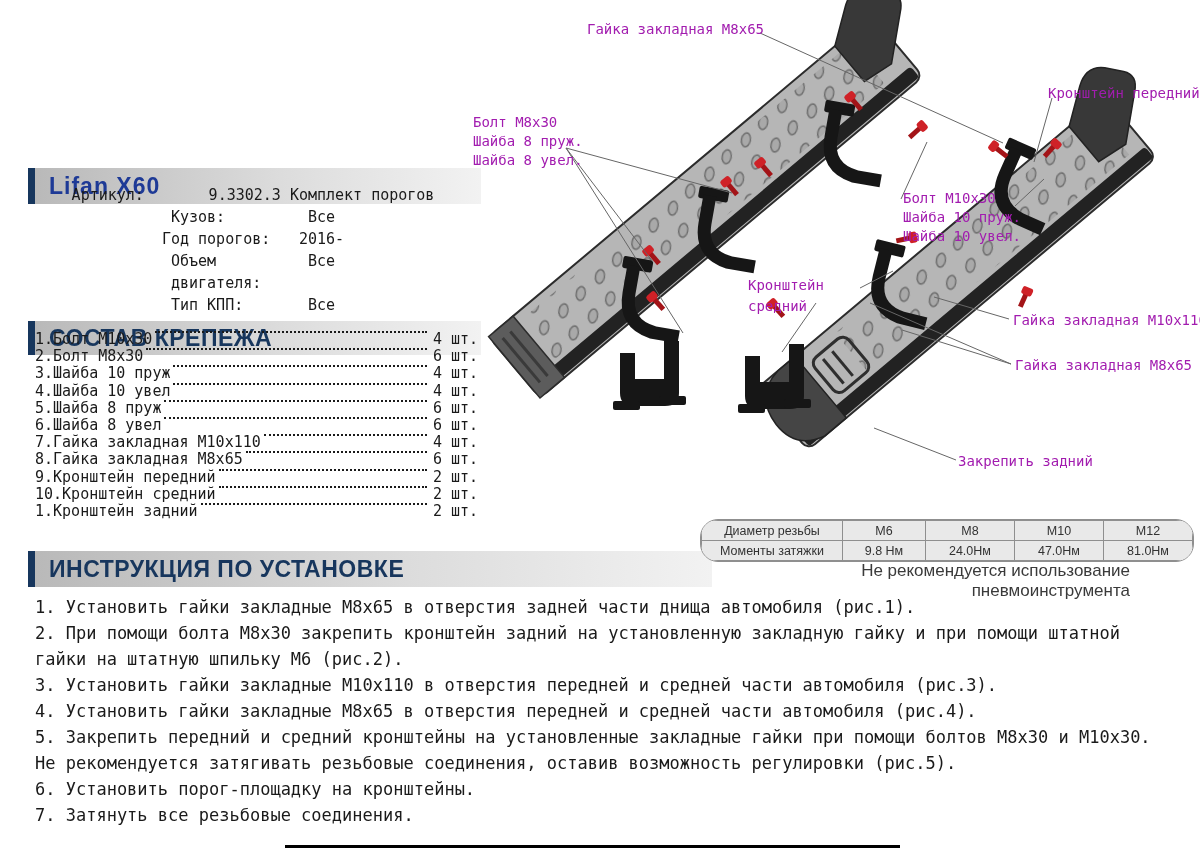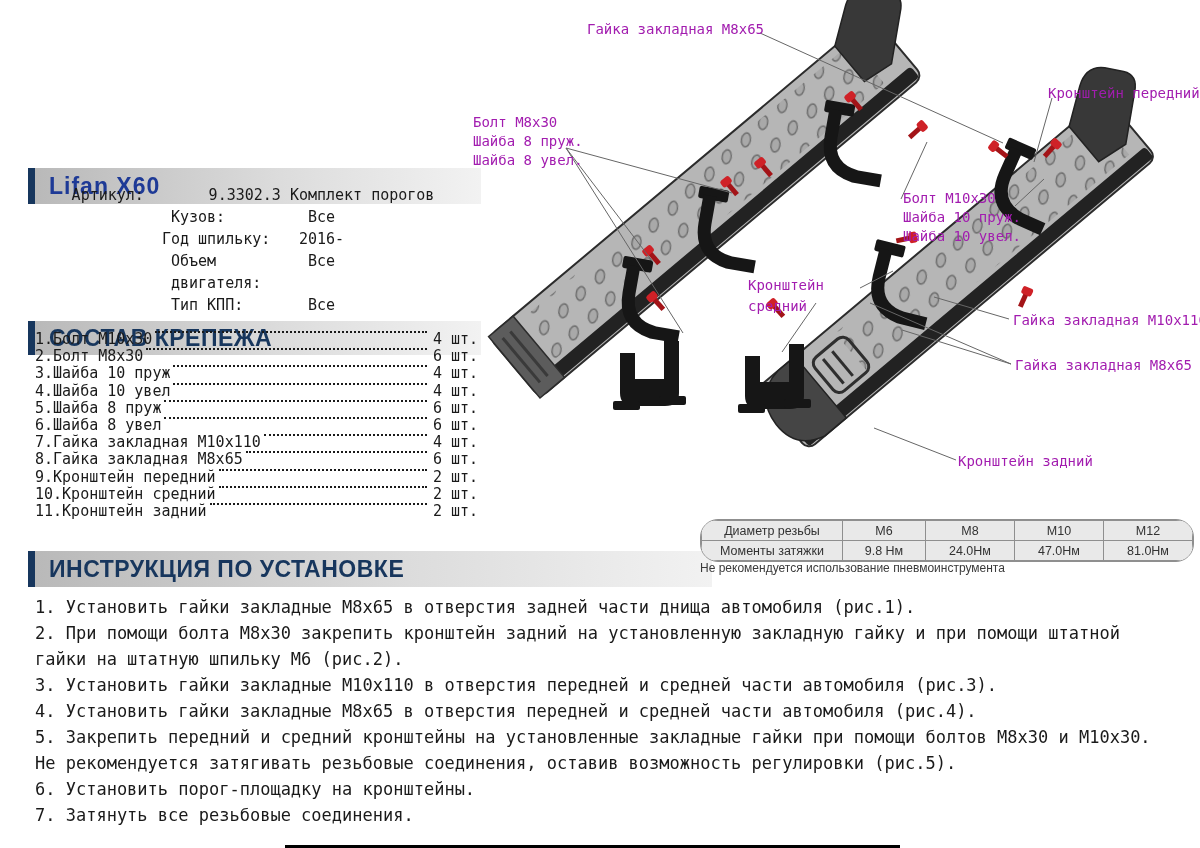--- a/index.html
+++ b/index.html
@@ -18,22 +18,22 @@
   .part-row{display:flex;align-items:flex-start;line-height:17.2px;white-space:nowrap;}
   .leader{flex:1;border-bottom:2px dotted #1a1a1a;margin:0 6px 3px 3px;min-width:12px;}
   .part-qty{flex:none;width:52px;}
   .steps{font-size:17px;line-height:26px;}
   .tq-table{border-collapse:collapse;font-family:"Liberation Sans",sans-serif;
             font-size:12.5px;color:#333;width:492px;}
   .tq-table td{border:1px solid #8f8f8f;background:#e9e9e9;text-align:center;
                padding:1px 4px;height:17px;}
   .tq-table td.tl{width:132px;}
   .tq-wrap{border-radius:18px;overflow:hidden;border:1px solid #8f8f8f;}
-  .tq-note{font-family:"Liberation Sans",sans-serif;font-size:12px;color:#3a3a3a;
-           }
+  .tq-note{font-family:"Liberation Sans",sans-serif;font-size:17px;color:#3a3a3a;
+           text-align:right;}
   .callout{font-size:14px;line-height:19px;white-space:nowrap;color:#a21caf;}
   .callout.two{line-height:21px;}
 </style>
 </head>
 <body>
 
 <div id="page">
 
   <div class="abs hbar title-bar" style="left:28px;top:140px;width:432px;height:36px;">
     <span>Lifan X60</span>
@@ -42,21 +42,21 @@
   <div class="abs" style="left:38px;top:184px;width:430px;">
     <div class="info-row">
       <span class="info-label">Артикул:</span>
       <span>9.3302.3 Комплект порогов</span>
     </div>
     <div class="info-row">
       <span class="info-label">Кузов:</span>
       <span>Все</span>
     </div>
     <div class="info-row">
-      <span class="info-label">Год шпильку:</span>
+      <span class="info-label">Год порогов:</span>
       <span>2016-</span>
     </div>
     <div class="info-row">
       <span class="info-label">Объем двигателя:</span>
       <span>Все</span>
     </div>
     <div class="info-row">
       <span class="info-label">Тип КПП:</span>
       <span>Все</span>
     </div>
@@ -111,21 +111,21 @@
         <span>9.Кронштейн передний</span>
         <span class="leader"></span>
         <span class="part-qty">2 шт.</span>
       </div>
     <div class="part-row">
         <span>10.Кронштейн средний</span>
         <span class="leader"></span>
         <span class="part-qty">2 шт.</span>
       </div>
     <div class="part-row">
-        <span>11.Кронштейн задний</span>
+        <span>1.Кронштейн задний</span>
         <span class="leader"></span>
         <span class="part-qty">2 шт.</span>
       </div>
   </div>
 
   <div class="abs hbar sec-bar" style="left:28px;top:523px;width:663px;height:36px;">
     <span>ИНСТРУКЦИЯ ПО УСТАНОВКЕ</span>
   </div>
 
   <div class="abs tq-wrap" style="left:700px;top:519px;">
@@ -261,17 +261,17 @@
 
     <div class="abs callout two" style="left:308px;top:275px;">
       <div>Кронштейн</div>
       <div>средний</div>
     </div>
 
     <div class="abs callout" style="left:573px;top:311px;">Гайка закладная М10х110</div>
 
     <div class="abs callout" style="left:575px;top:356px;">Гайка закладная М8х65</div>
 
-    <div class="abs callout" style="left:518px;top:452px;">Кронштейн задний</div>
+    <div class="abs callout" style="left:518px;top:452px;">Закрепить задний</div>
   </div>
 
   <div class="abs" style="left:285px;top:845px;width:615px;height:3px;background:#000;"></div>
 </div>
 
 </body></html>

